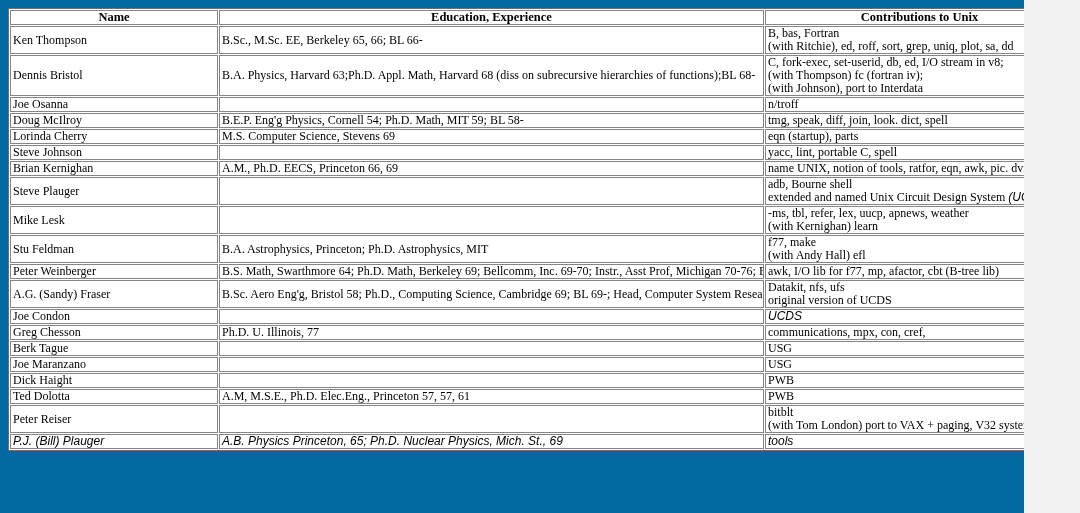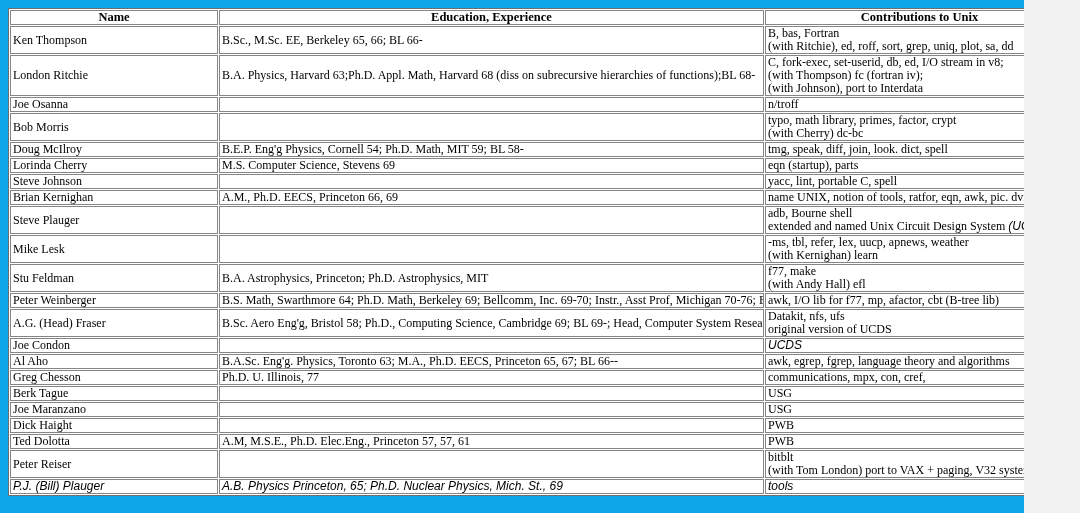--- a/index.html
+++ b/index.html
@@ -5,21 +5,21 @@
   html, body {
     margin: 0;
     padding: 0;
     background: #f2f2f2;
   }
   .page {
     width: 1024px;
     height: 513px;
     box-sizing: border-box;
     padding: 8px;
-    background: #0ea5e9;
+    background: #0369a1;
     overflow: hidden;
   }
   table.contrib-table {
     width: 1064px;
     table-layout: fixed;
     border-collapse: separate;
     border-spacing: 1px;
     background: #ffffff;
     border: 1px solid #6e6e6e;
     color: #000;
@@ -72,44 +72,36 @@
     <tbody id="rows">
         <tr>
           <td>Ken Thompson</td>
           <td>B.Sc., M.Sc. EE, Berkeley 65, 66; BL 66-</td>
           <td>
             <div class="line">B, bas, Fortran</div>
             <div class="line">(with Ritchie), ed, roff, sort, grep, uniq, plot, sa, dd</div>
           </td>
         </tr>
         <tr>
-          <td>London Ritchie</td>
+          <td>Dennis Bristol</td>
           <td>B.A. Physics, Harvard 63;Ph.D. Appl. Math, Harvard 68 (diss on subrecursive hierarchies of functions);BL 68-</td>
           <td>
             <div class="line">C, fork-exec, set-userid, db, ed, I/O stream in v8;</div>
             <div class="line">(with Thompson) fc (fortran iv);</div>
             <div class="line">(with Johnson), port to Interdata</div>
           </td>
         </tr>
         <tr>
           <td>Joe Osanna</td>
           <td></td>
           <td>
             <div class="line">n/troff</div>
           </td>
         </tr>
         <tr>
-          <td>Bob Morris</td>
-          <td></td>
-          <td>
-            <div class="line">typo, math library, primes, factor, crypt</div>
-            <div class="line">(with Cherry) dc-bc</div>
-          </td>
-        </tr>
-        <tr>
           <td>Doug McIlroy</td>
           <td>B.E.P. Eng'g Physics, Cornell 54; Ph.D. Math, MIT 59; BL 58-</td>
           <td>
             <div class="line">tmg, speak, diff, join, look. dict, spell</div>
           </td>
         </tr>
         <tr>
           <td>Lorinda Cherry</td>
           <td>M.S. Computer Science, Stevens 69</td>
           <td>
@@ -155,39 +147,32 @@
           </td>
         </tr>
         <tr>
           <td>Peter Weinberger</td>
           <td>B.S. Math, Swarthmore 64; Ph.D. Math, Berkeley 69; Bellcomm, Inc. 69-70; Instr., Asst Prof, Michigan 70-76; BL 1976-</td>
           <td>
             <div class="line">awk, I/O lib for f77, mp, afactor, cbt (B-tree lib)</div>
           </td>
         </tr>
         <tr>
-          <td>A.G. (Head) Fraser</td>
+          <td>A.G. (Sandy) Fraser</td>
           <td>B.Sc. Aero Eng'g, Bristol 58; Ph.D., Computing Science, Cambridge 69; BL 69-; Head, Computer System Research 77-</td>
           <td>
             <div class="line">Datakit, nfs, ufs</div>
             <div class="line">original version of UCDS</div>
           </td>
         </tr>
         <tr>
           <td>Joe Condon</td>
           <td></td>
           <td class="sans">
             <div class="line">UCDS</div>
-          </td>
-        </tr>
-        <tr>
-          <td>Al Aho</td>
-          <td>B.A.Sc. Eng'g. Physics, Toronto 63; M.A., Ph.D. EECS, Princeton 65, 67; BL 66--</td>
-          <td>
-            <div class="line">awk, egrep, fgrep, language theory and algorithms</div>
           </td>
         </tr>
         <tr>
           <td>Greg Chesson</td>
           <td>Ph.D.  U. Illinois, 77</td>
           <td>
             <div class="line">communications, mpx, con, cref,</div>
           </td>
         </tr>
         <tr>

